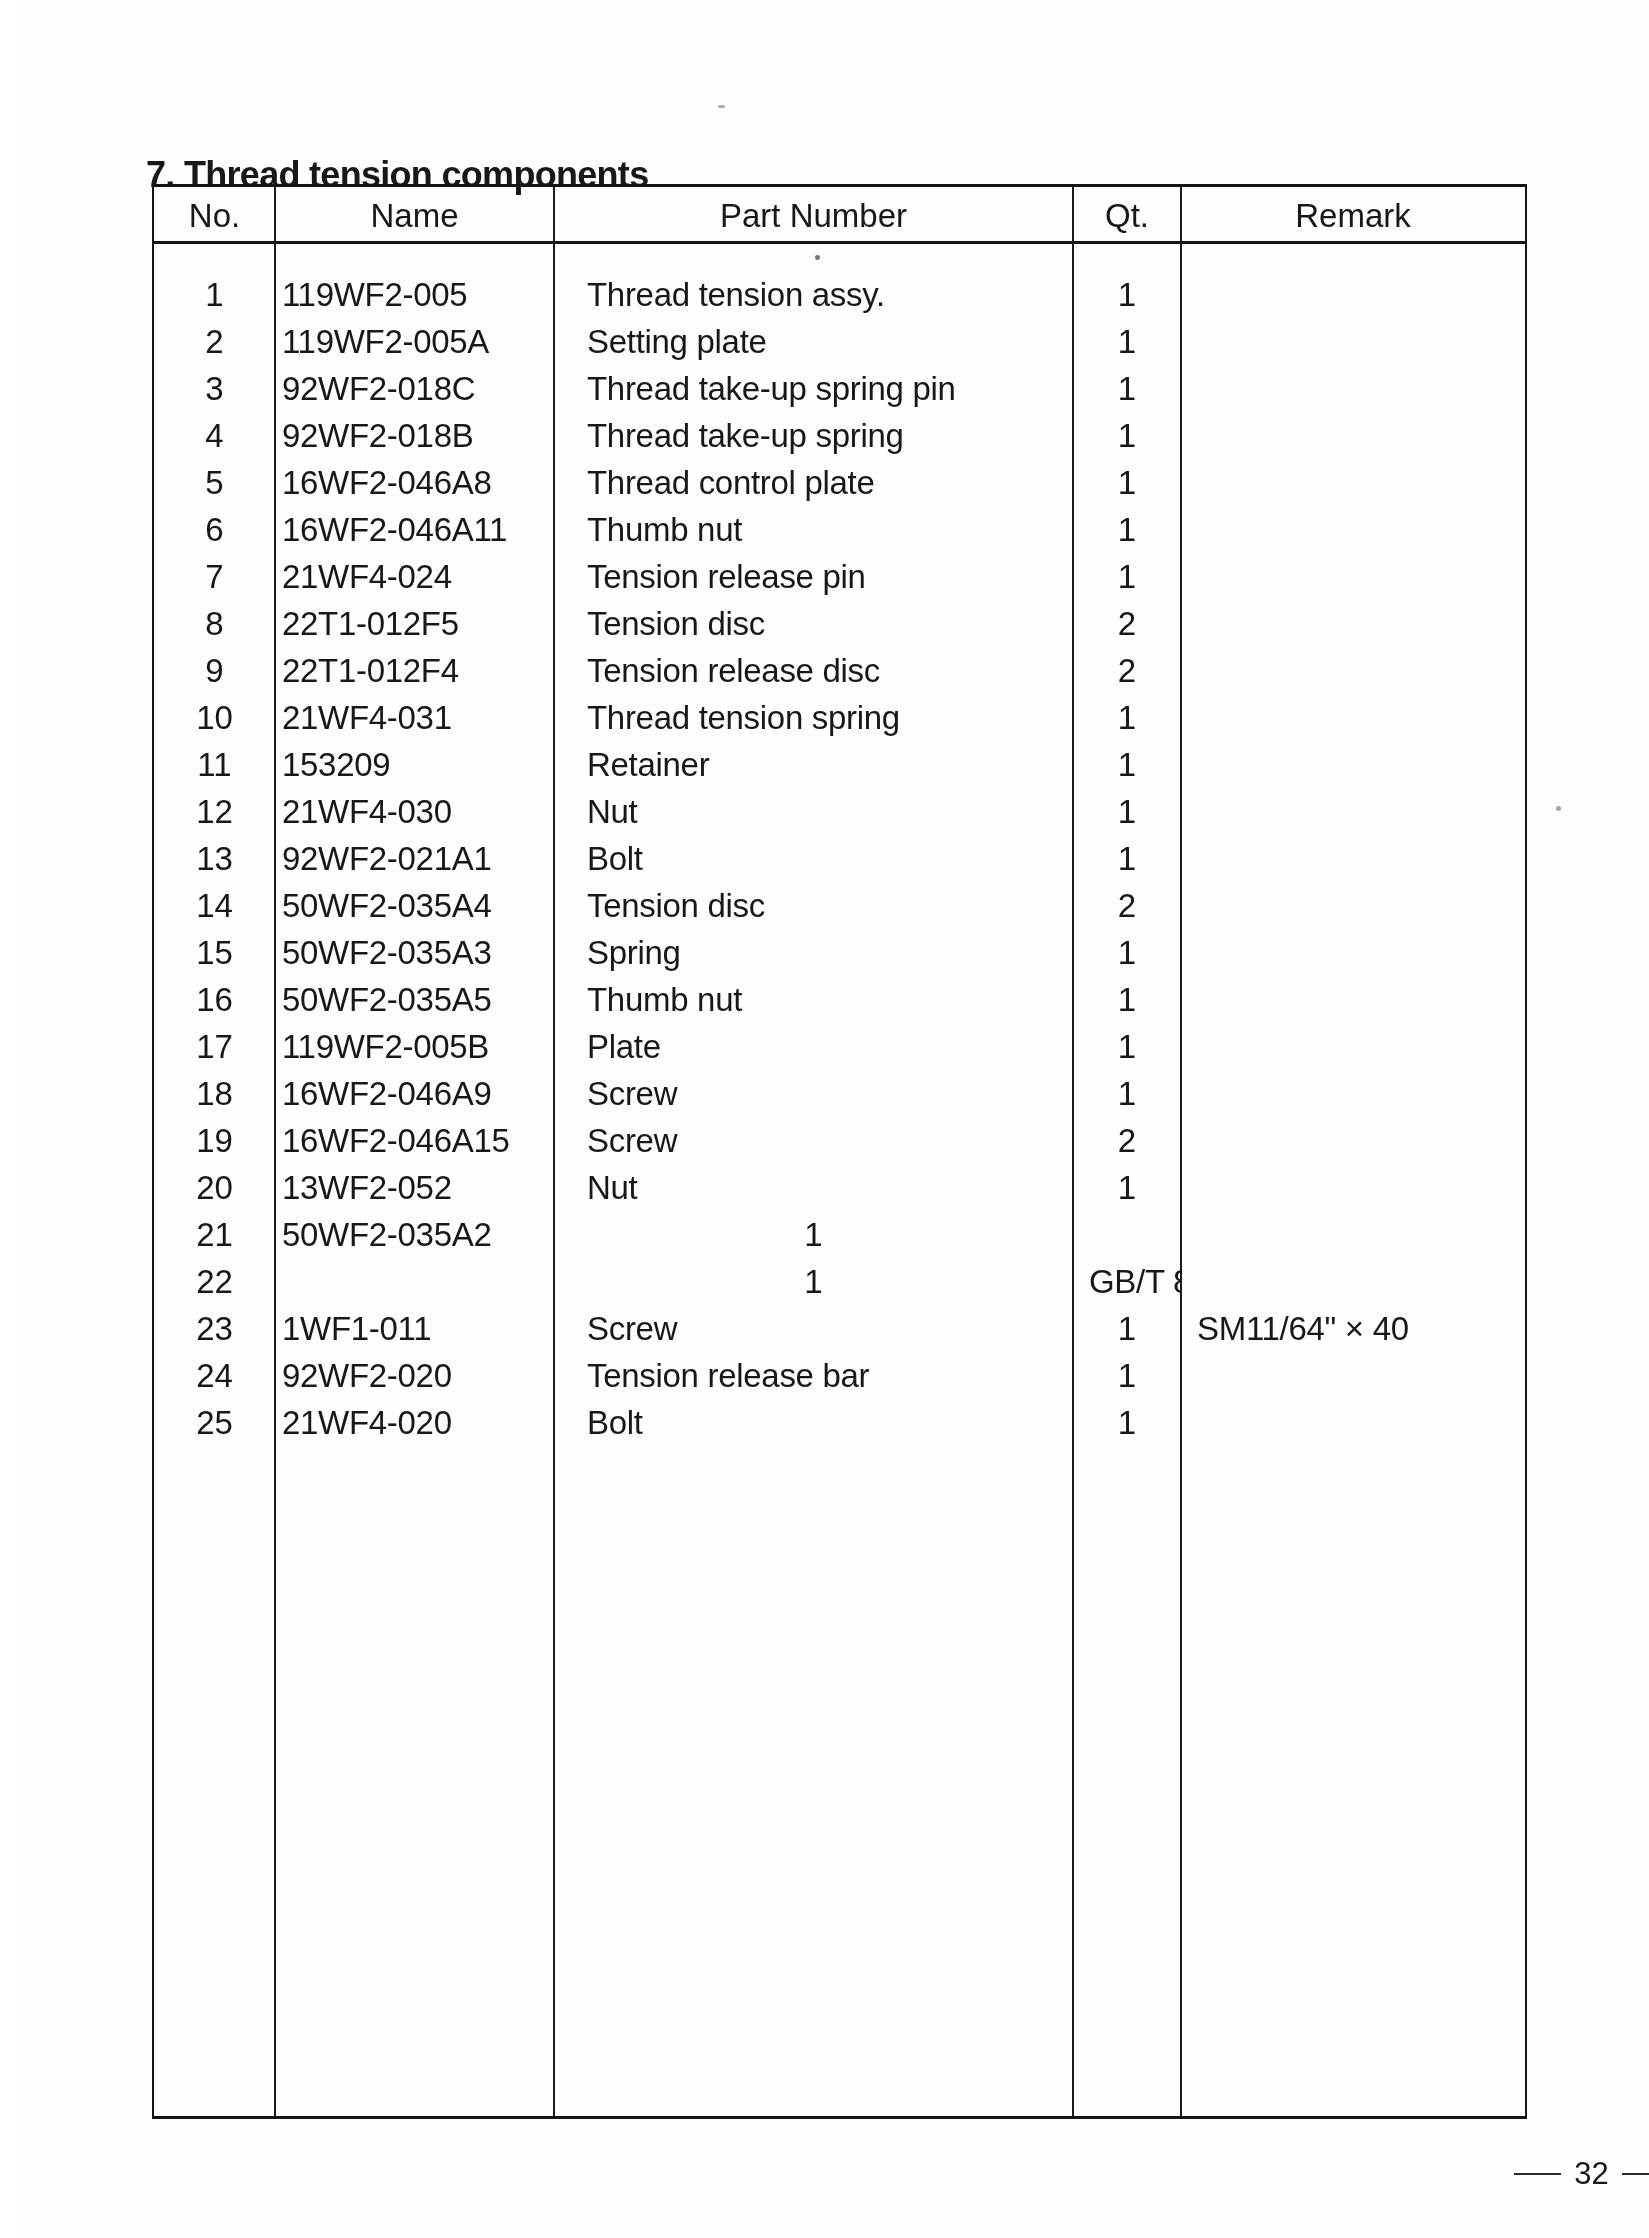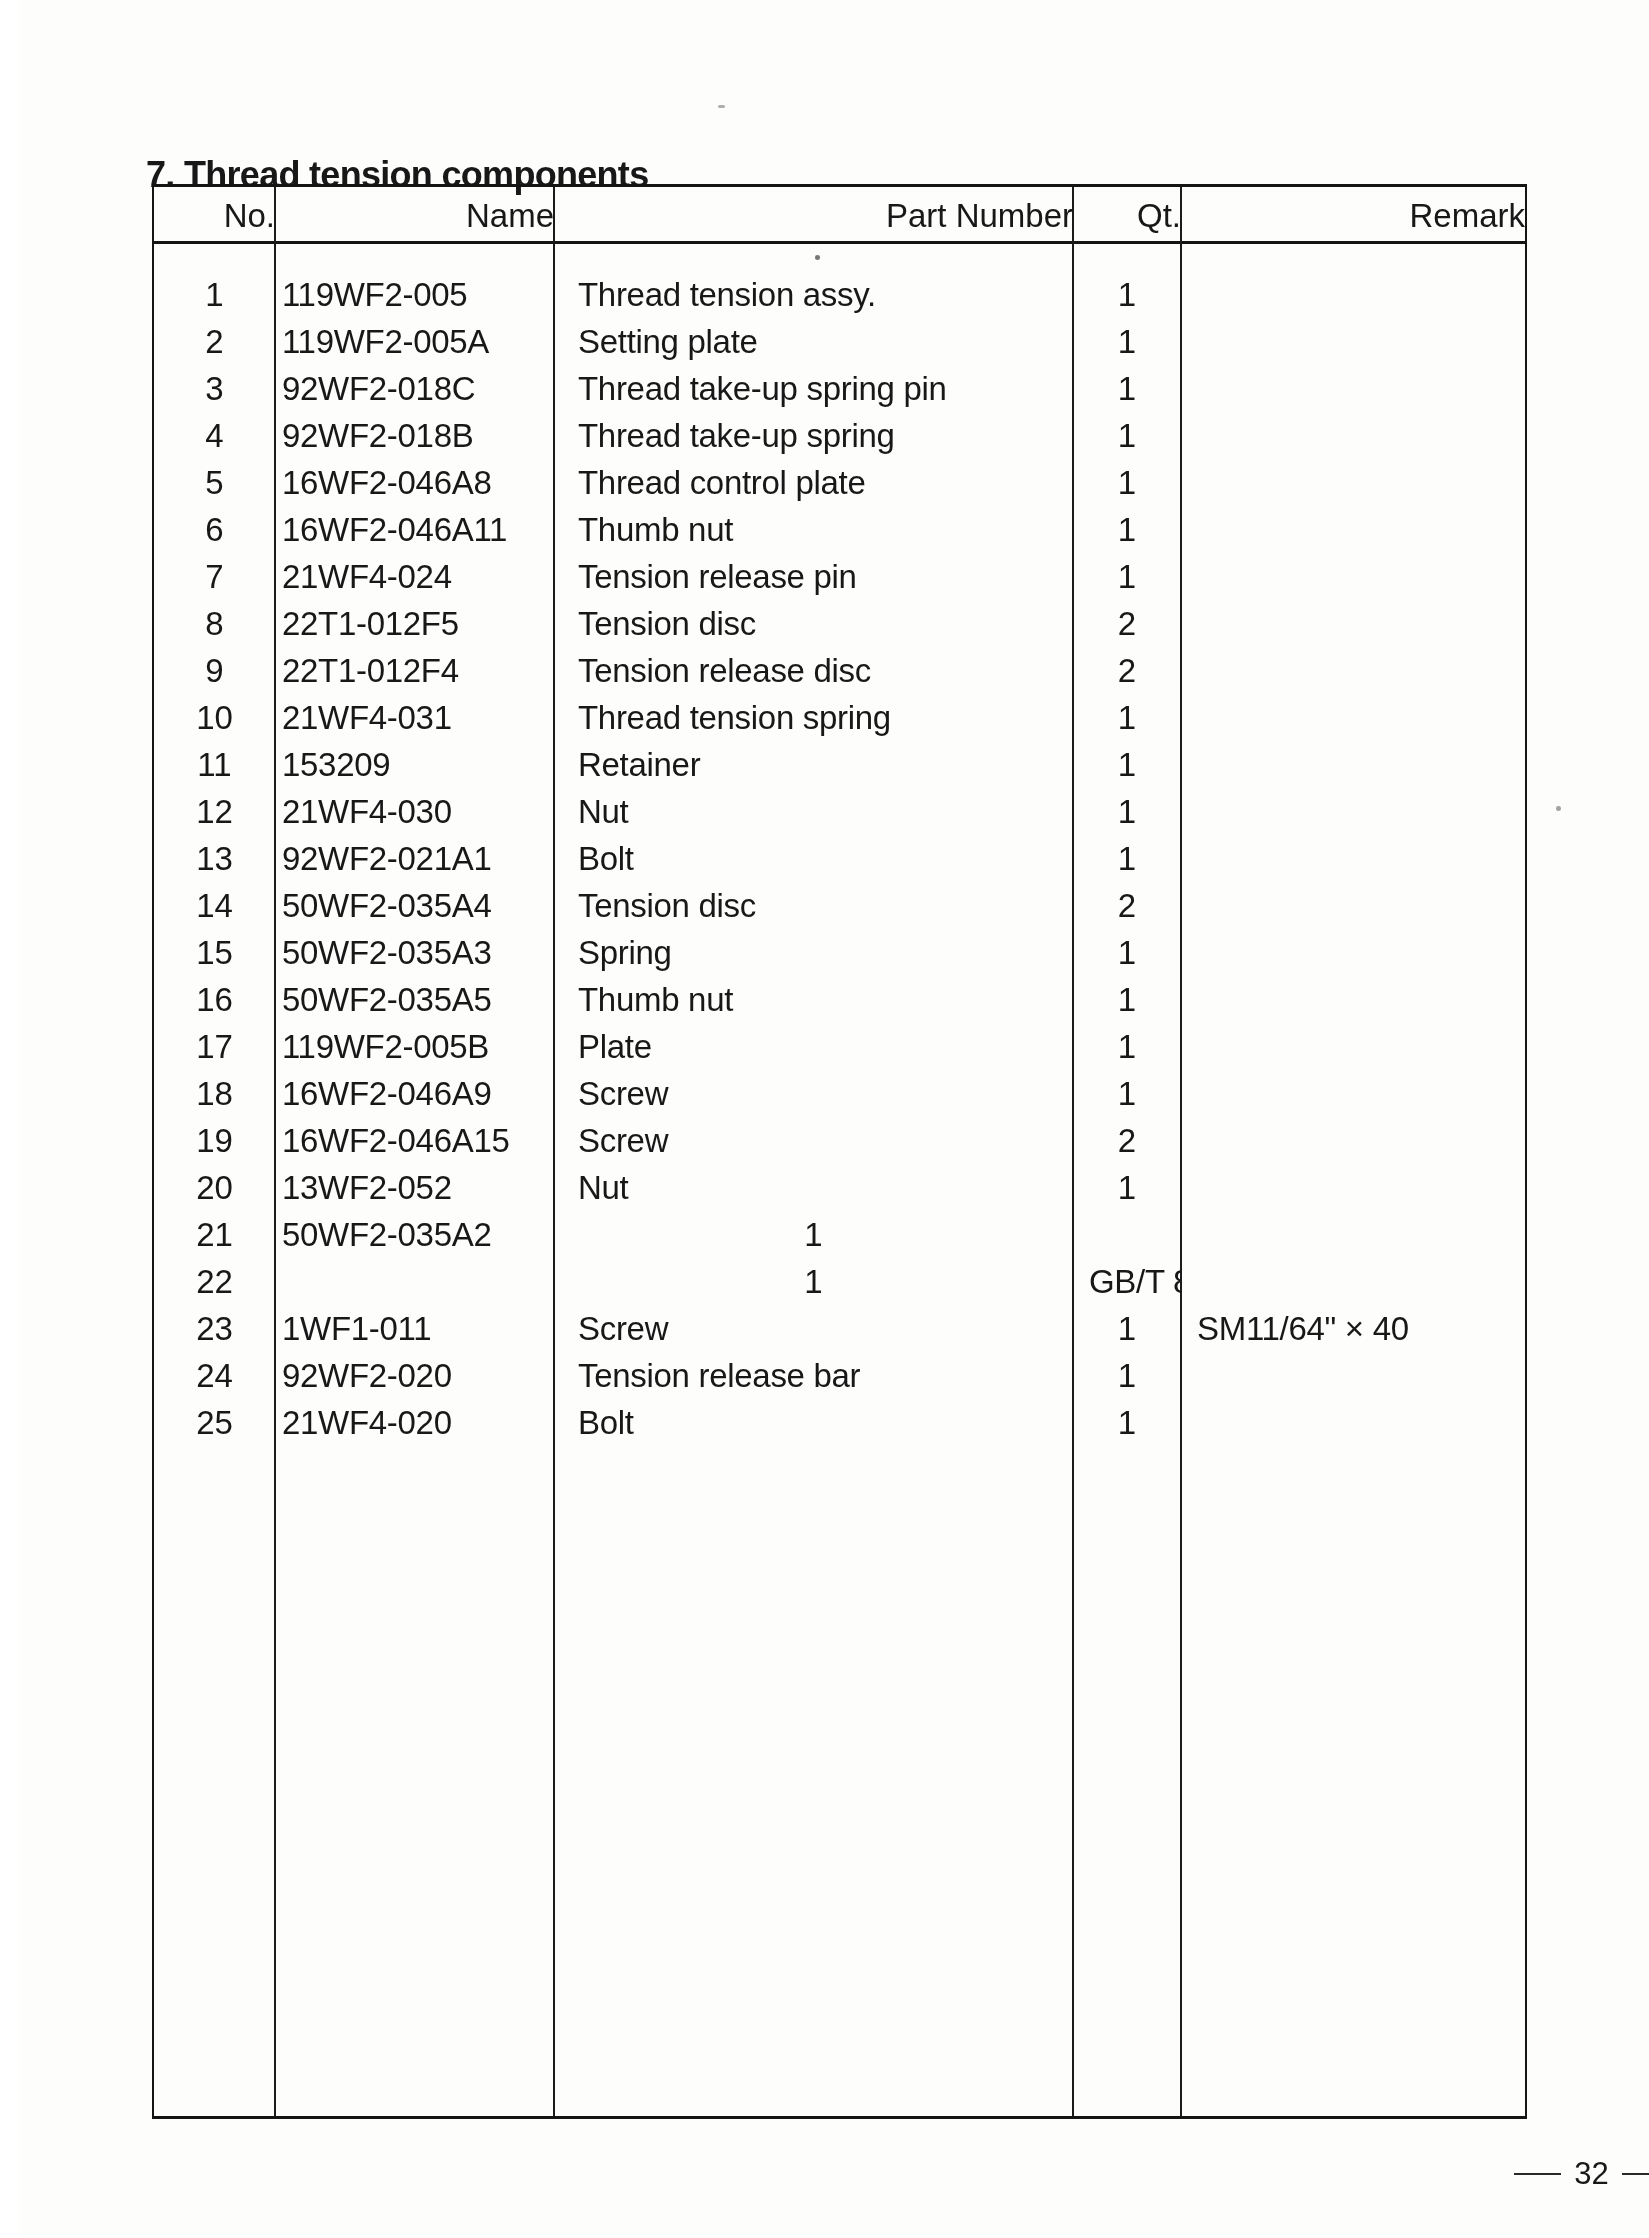--- a/index.html
+++ b/index.html
@@ -53,21 +53,21 @@
     grid-template-columns: 121px 279px 519px 108px 1fr;
   }
   .thead {
     height: 57px;
     line-height: 57px;
     border-bottom: 3.3px solid #151515;
     box-sizing: border-box;
     font-size: 33px;
   }
   .th {
-    text-align: right;
+    text-align: center;
     white-space: nowrap;
     overflow: hidden;
   }
   .tbody {
     position: absolute;
     left: 0;
     right: 0;
     top: 57px;
     bottom: 0;
     padding-top: 27px;
@@ -78,21 +78,21 @@
     line-height: 47px;
     font-size: 33px;
   }
   .td {
     white-space: nowrap;
     overflow: hidden;
   }
   .c-no  { text-align: center; }
   .c-qty { text-align: center; }
   .c-part   { padding-left: 7px; letter-spacing: -0.3px; }
-  .c-name   { padding-left: 24px; letter-spacing: -0.3px; }
+  .c-name   { padding-left: 33px; letter-spacing: -0.3px; }
   .c-remark { padding-left: 16px; letter-spacing: -0.3px; }
   .page-footer {
     position: absolute;
     left: 0;
     right: 0;
     top: 2156px;
     display: flex;
     align-items: center;
     justify-content: flex-end;
     gap: 13.3px;

